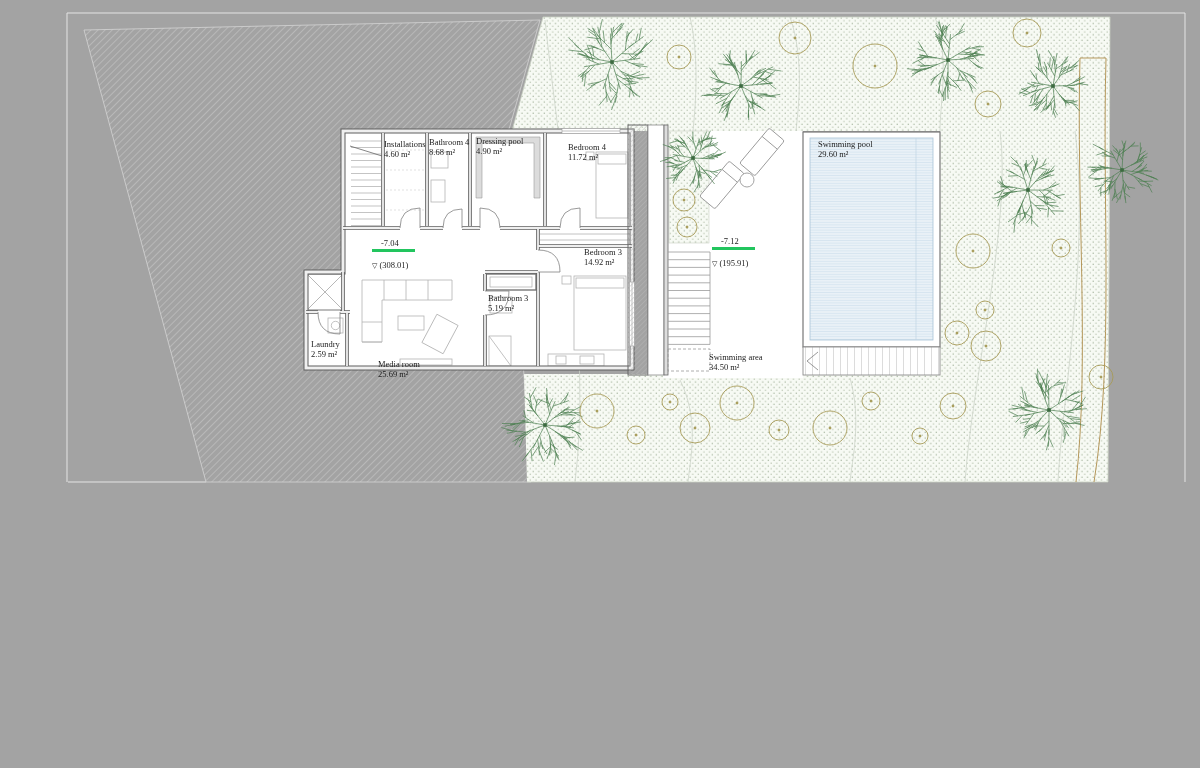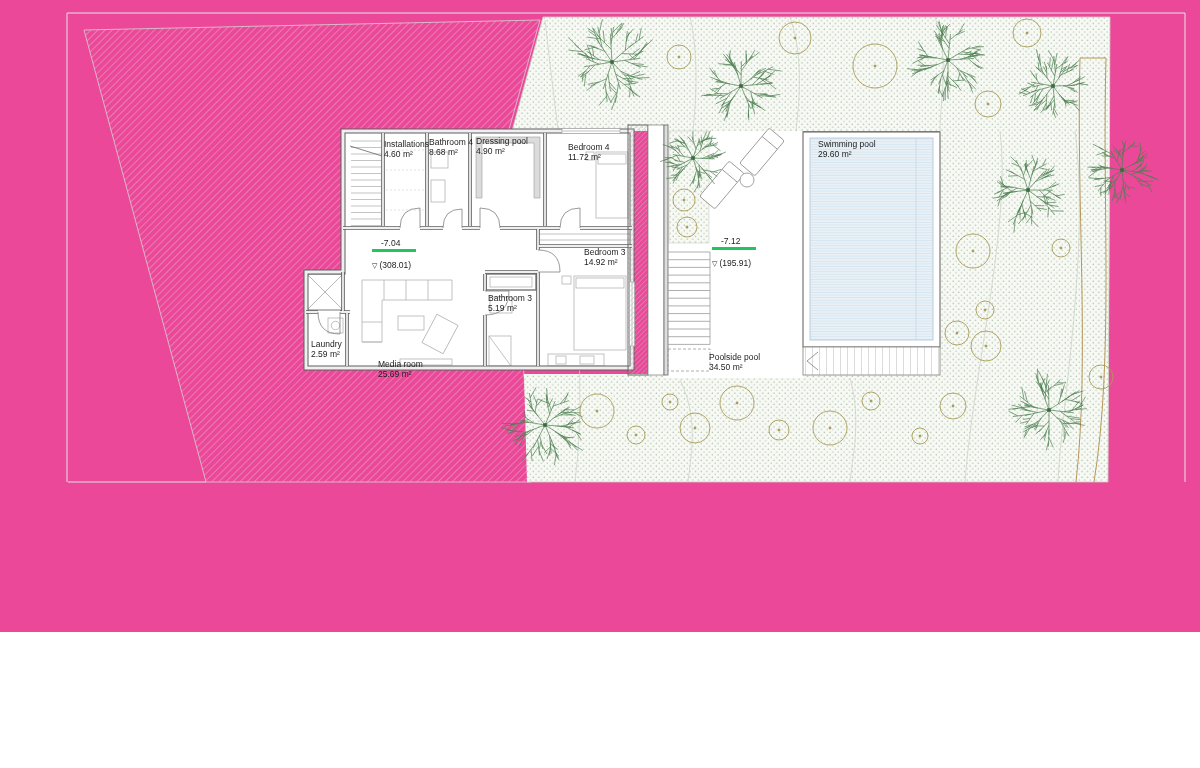--- a/index.html
+++ b/index.html
@@ -1,17 +1,17 @@
 <!DOCTYPE html>
 <html><head>
 <meta charset="utf-8">
 <style>
   html,body{margin:0;padding:0;background:#ffffff;}
-  #sheet{position:relative;width:1200px;height:632px;background:#ec4899;overflow:hidden;
-         font-family:Liberation Sans, sans-serif;}
+  #sheet{position:relative;width:1200px;height:768px;background:#a3a3a3;overflow:hidden;
+         font-family:Liberation Serif, serif;}
   svg{position:absolute;left:0;top:0;}
   .room-label{position:absolute;font-size:8.5px;line-height:1.18;color:#1c1c1c;white-space:nowrap;}
   .room-label .area{display:block;}
   .room-label .rname{display:block;}
   .level-marker{position:absolute;font-size:8.5px;color:#1c1c1c;}
   .lv-val{display:block;width:max-content;border-bottom:3px solid #22c55e;padding:0 16px 1px 9px;}
   .lv-row{display:block;margin-top:8px;}
   .tri{font-size:7px;margin-right:2px;}
 </style>
 </head>
@@ -366,21 +366,21 @@
 </div>
 <div class="room-label" style="left:378px;top:359px">
   <span class="rname">Media room</span>
   <span class="area">25.69 m²</span>
 </div>
 <div class="room-label" style="left:818px;top:139px">
   <span class="rname">Swimming pool</span>
   <span class="area">29.60 m²</span>
 </div>
 <div class="room-label" style="left:709px;top:352px">
-  <span class="rname">Poolside pool</span>
+  <span class="rname">Swimming area</span>
   <span class="area">34.50 m²</span>
 </div>
 
 <div class="level-marker" style="left:372px;top:238px">
   <span class="lv-val">-7.04</span>
   <span class="lv-row"><span class="tri">▽</span><span>(308.01)</span></span>
 </div>
 <div class="level-marker" style="left:712px;top:236px">
   <span class="lv-val">-7.12</span>
   <span class="lv-row"><span class="tri">▽</span><span>(195.91)</span></span>

